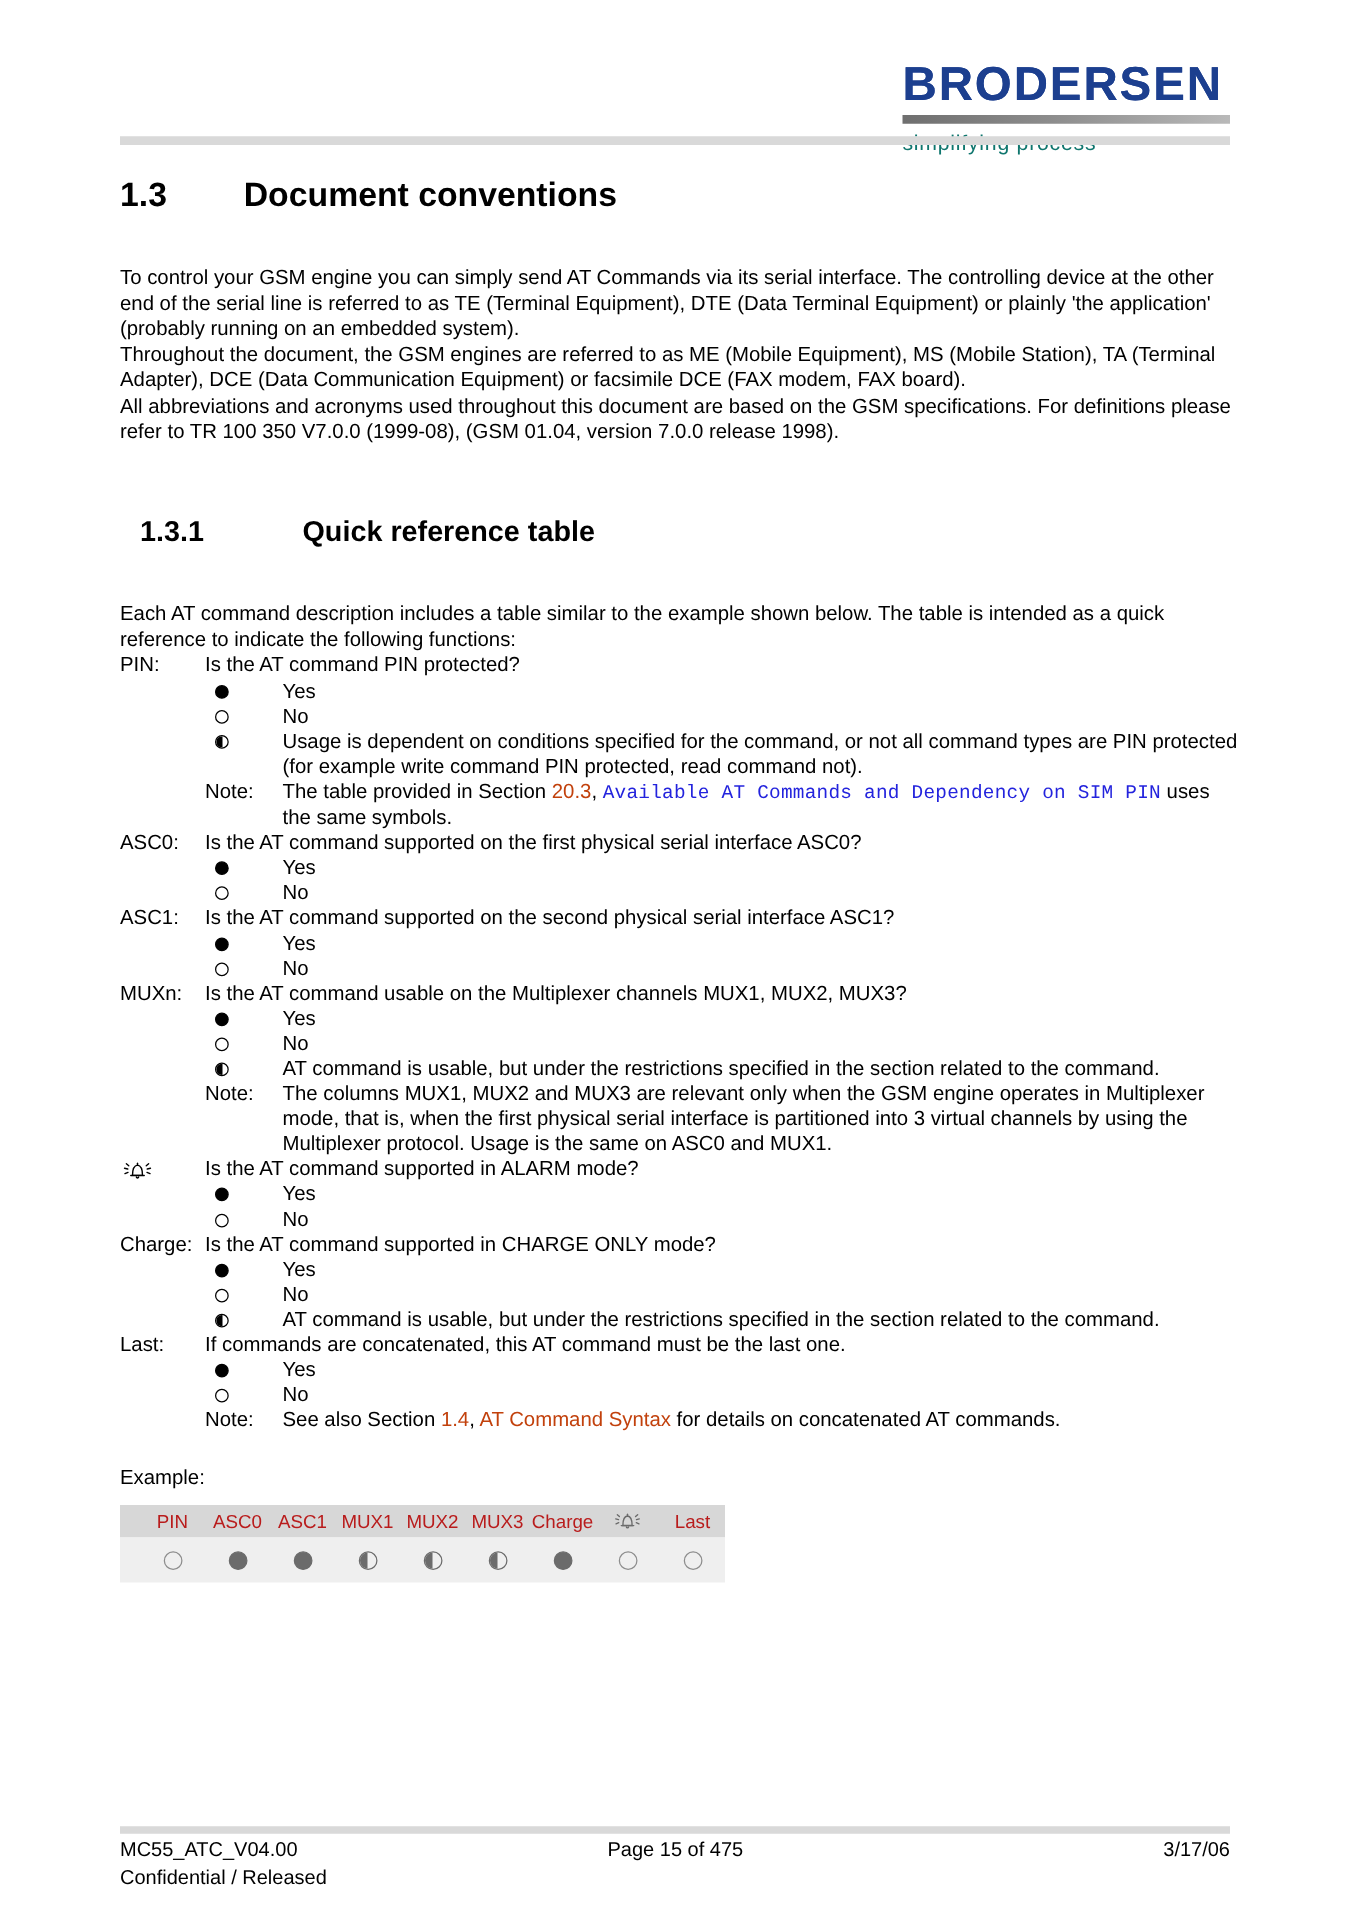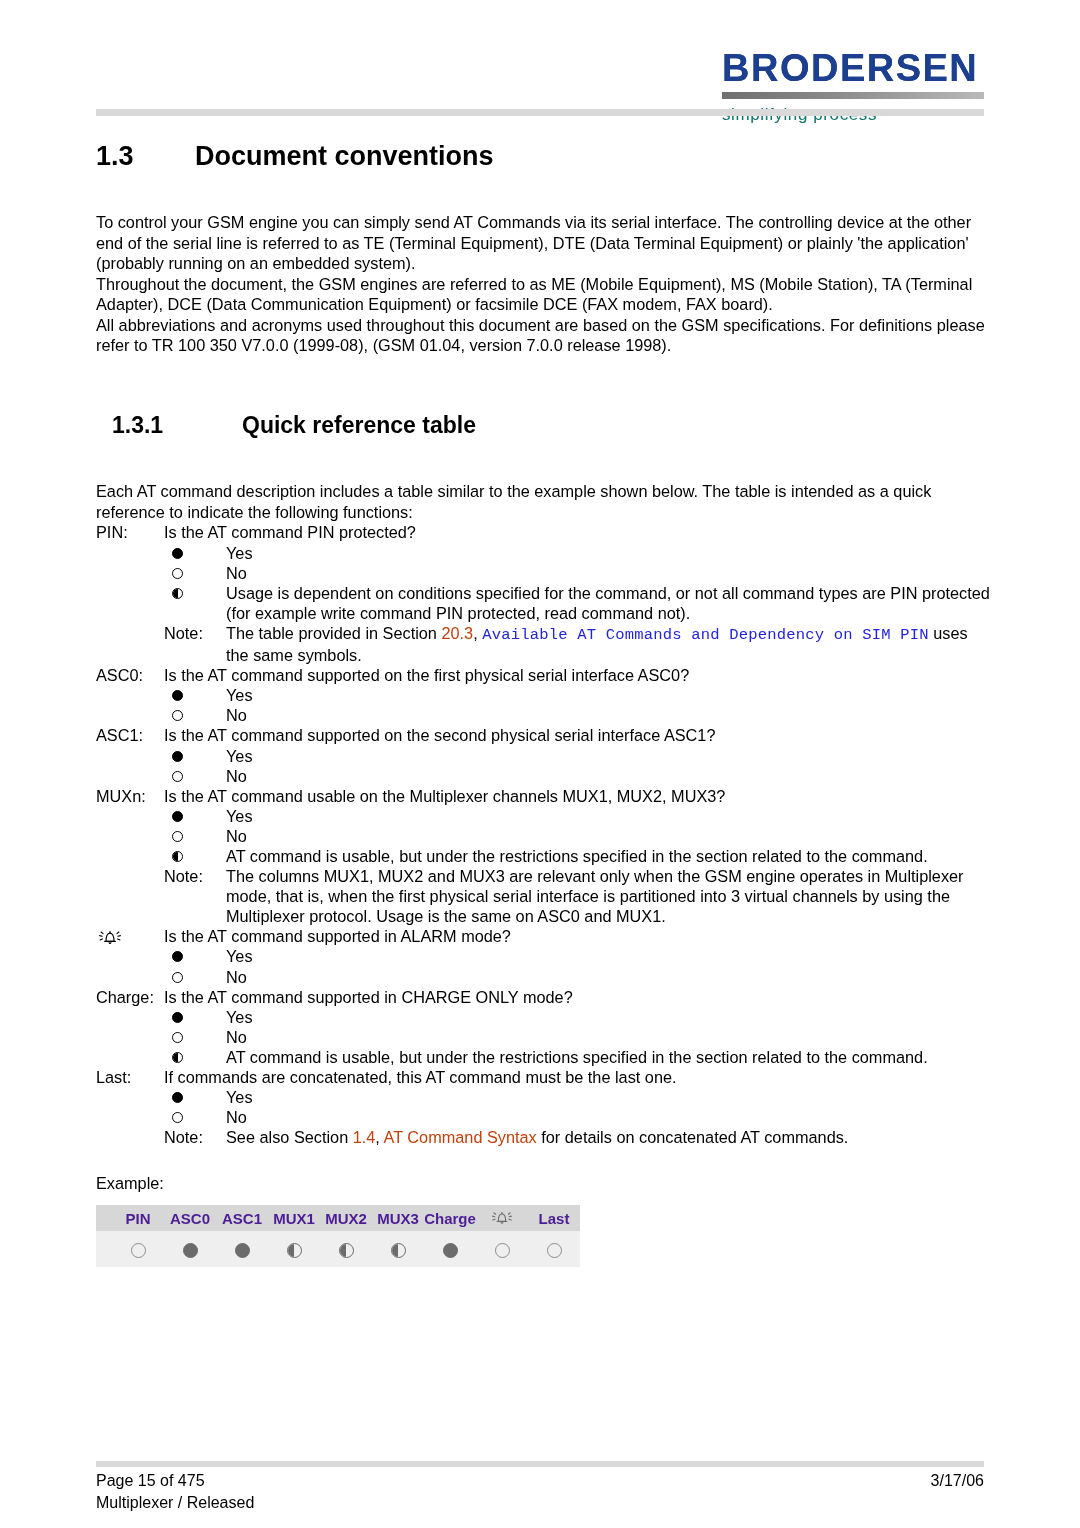--- a/index.html
+++ b/index.html
@@ -193,22 +193,22 @@
     width: 484px;
     table-layout: fixed;
   }
   .ex-table th, .ex-table td {
     border: none;
     text-align: center;
     vertical-align: middle;
   }
   .ex-table thead th {
     background: #d7d7d7;
-    color: #4c1d95;
-    font-weight: bold;
+    color: #b91c1c;
+    font-weight: normal;
     font-size: 15px;
     height: 26px;
     padding: 0;
   }
   .ex-table tbody td {
     background: #efefef;
     height: 36px;
     padding: 0;
   }
   .ex-table .spacer-col { width: 16px; background: #d7d7d7; }
@@ -515,19 +515,20 @@
           <td><span class="tdot empty"></span></td>
         </tr>
       </tbody>
     </table>
 
   </div>
 
   <div class="footer-rule"></div>
   <div class="footer">
     <div class="footer-line1">
+      <span class="footer-left">MC55_ATC_V04.00</span>
       <span class="footer-center">Page 15 of 475</span>
       <span class="footer-right">3/17/06</span>
     </div>
-    <div class="footer-line2">Multiplexer / Released</div>
+    <div class="footer-line2">Confidential / Released</div>
   </div>
 
 </div>
 
 </body></html>

